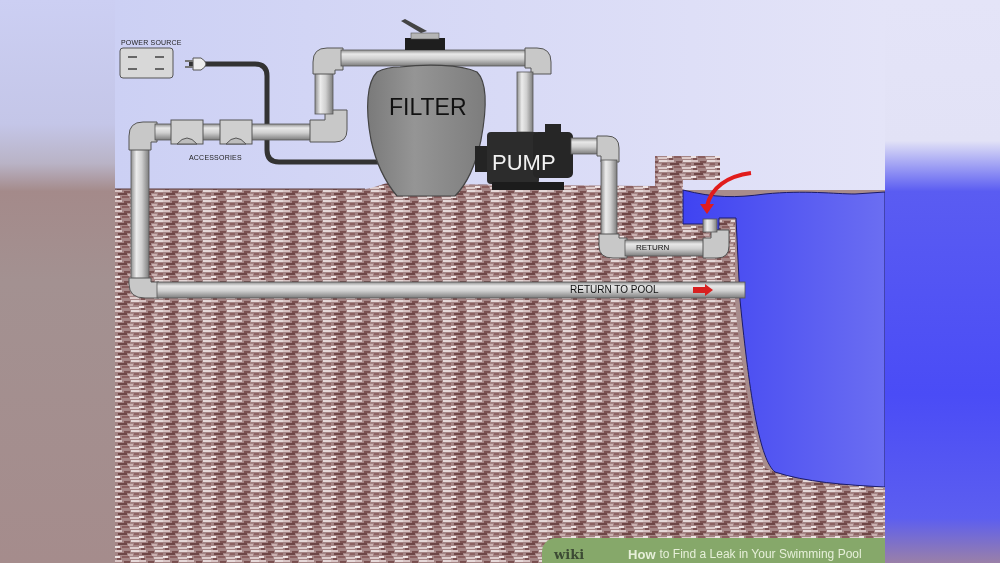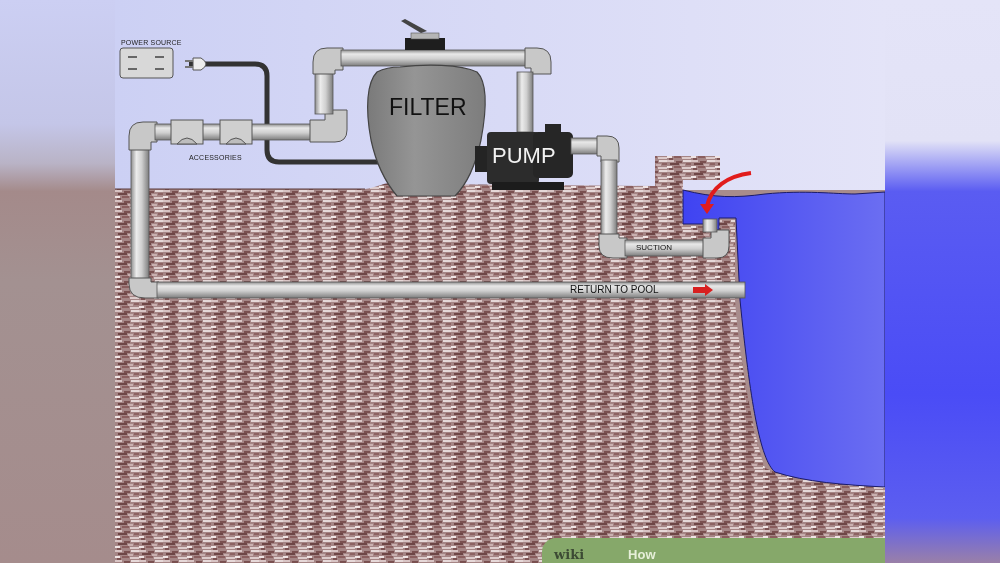--- a/index.html
+++ b/index.html
@@ -169,21 +169,22 @@
 
     <g>
       <path d="M636,173 C612,176 596,188 592,206" fill="none" stroke="#e11c1c" stroke-width="4"></path>
       <path d="M585,204 L599,204 L592,214 Z" fill="#e11c1c"></path>
     </g>
   </svg>
 
   <div class="lbl lbl-small" style="left:6px; top:39px;">POWER SOURCE</div>
   <div class="lbl lbl-small" style="left:74px; top:154px;">ACCESSORIES</div>
   <div class="lbl lbl-filter" style="left:274px; top:96px;text-align:right;">FILTER</div>
-  <div class="lbl lbl-pump" style="left:377px; top:145px;">PUMP</div>
-  <div class="lbl lbl-pipe" style="left:521px; top:244px; font-size:8px;">SUCTION</div>
+  <div class="lbl lbl-pump" style="left:377px; top:152px;">PUMP</div>
+  <div class="lbl lbl-pipe" style="left:521px; top:244px; font-size:8px;">RETURN</div>
   <div class="lbl lbl-pipe" style="left:437px; top:285px;margin-left:18px;">RETURN TO POOL</div>
 
   <div class="banner">
     <span class="wiki">wiki</span>
     <span class="how">How</span>
+    <span class="rest">to Find a Leak in Your Swimming Pool</span>
   </div>
 </div>
 
 </body></html>

